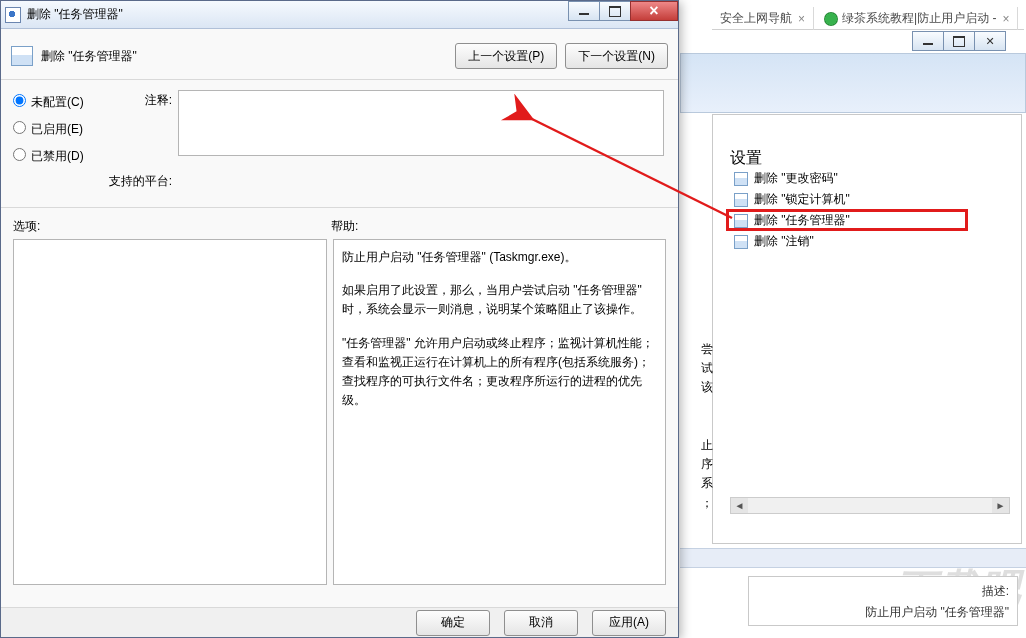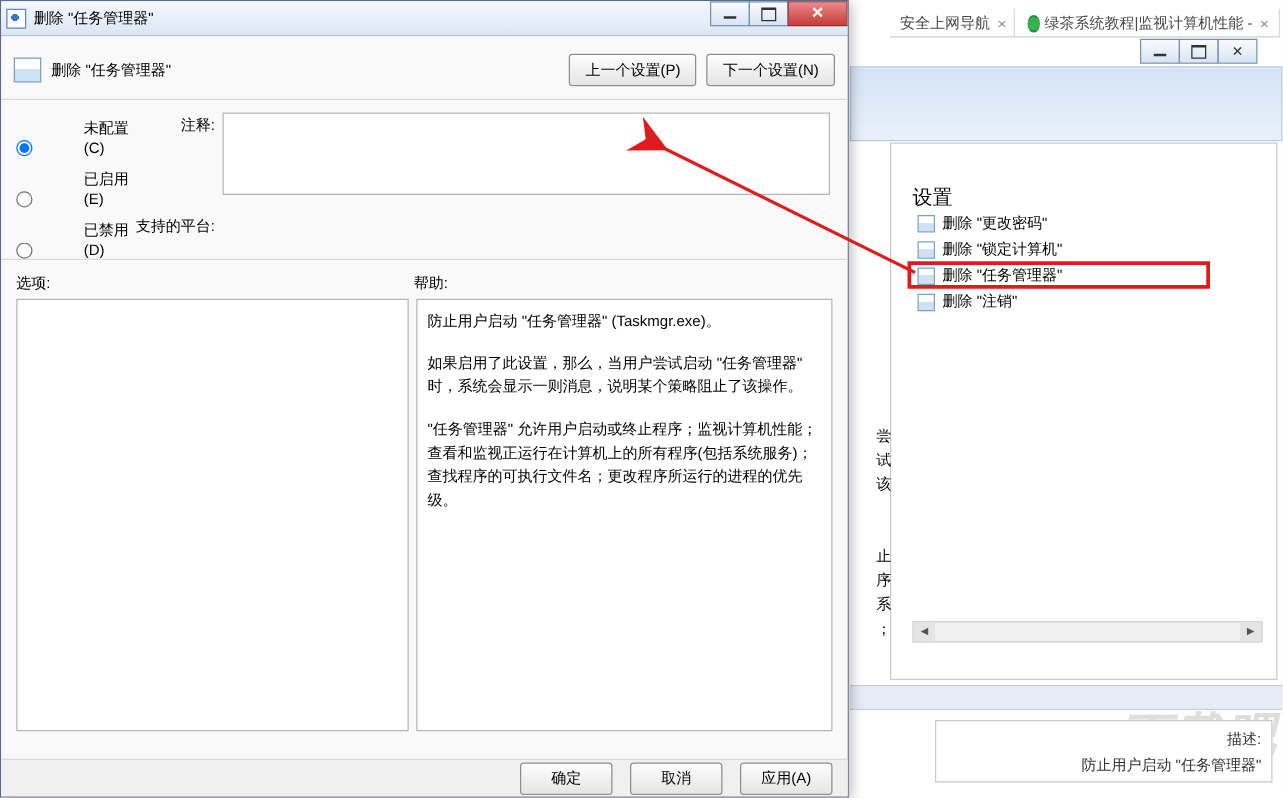--- a/index.html
+++ b/index.html
@@ -98,24 +98,23 @@
     display:flex;
     padding:6px 0 0 0;
     border-bottom:1px solid #d9d9d9;
     height:128px;
   }
   .radios {
     width:102px;
     padding:8px 0 0 12px;
   }
   .radio-line {
-    display:flex;align-items:flex-end;
+    display:flex;align-items:flex-start;
     margin-bottom:10px;
     font-size:12px;
-    gap:36px;
   }
   .radio-line input { margin-right:5px; }
   .lbl-col {
     width:75px;
     text-align:right;
     padding:6px 6px 0 0;
     font-size:12px;
   }
   .lbl-col .lbl { display:block; margin-bottom:64px; }
   .val-col { flex:1; padding:4px 14px 6px 0; }
@@ -255,21 +254,21 @@
 </head>
 <body>
 
 <div class="bg-tabs">
   <div class="tab">
     <span>安全上网导航</span>
       <span class="tclose">×</span>
   </div>
   <div class="tab">
     <span class="tico"></span>
-    <span>绿茶系统教程|监视计算机性能 -</span>
+    <span>绿茶系统教程|防止用户启动 -</span>
       <span class="tclose">×</span>
   </div>
 </div>
 
 <div class="bg-winbtns">
   <div class="win-btn minbtn"></div>
   <div class="win-btn maxbtn"></div>
   <div class="win-btn" style="width:32px;">✕</div>
 </div>
 

